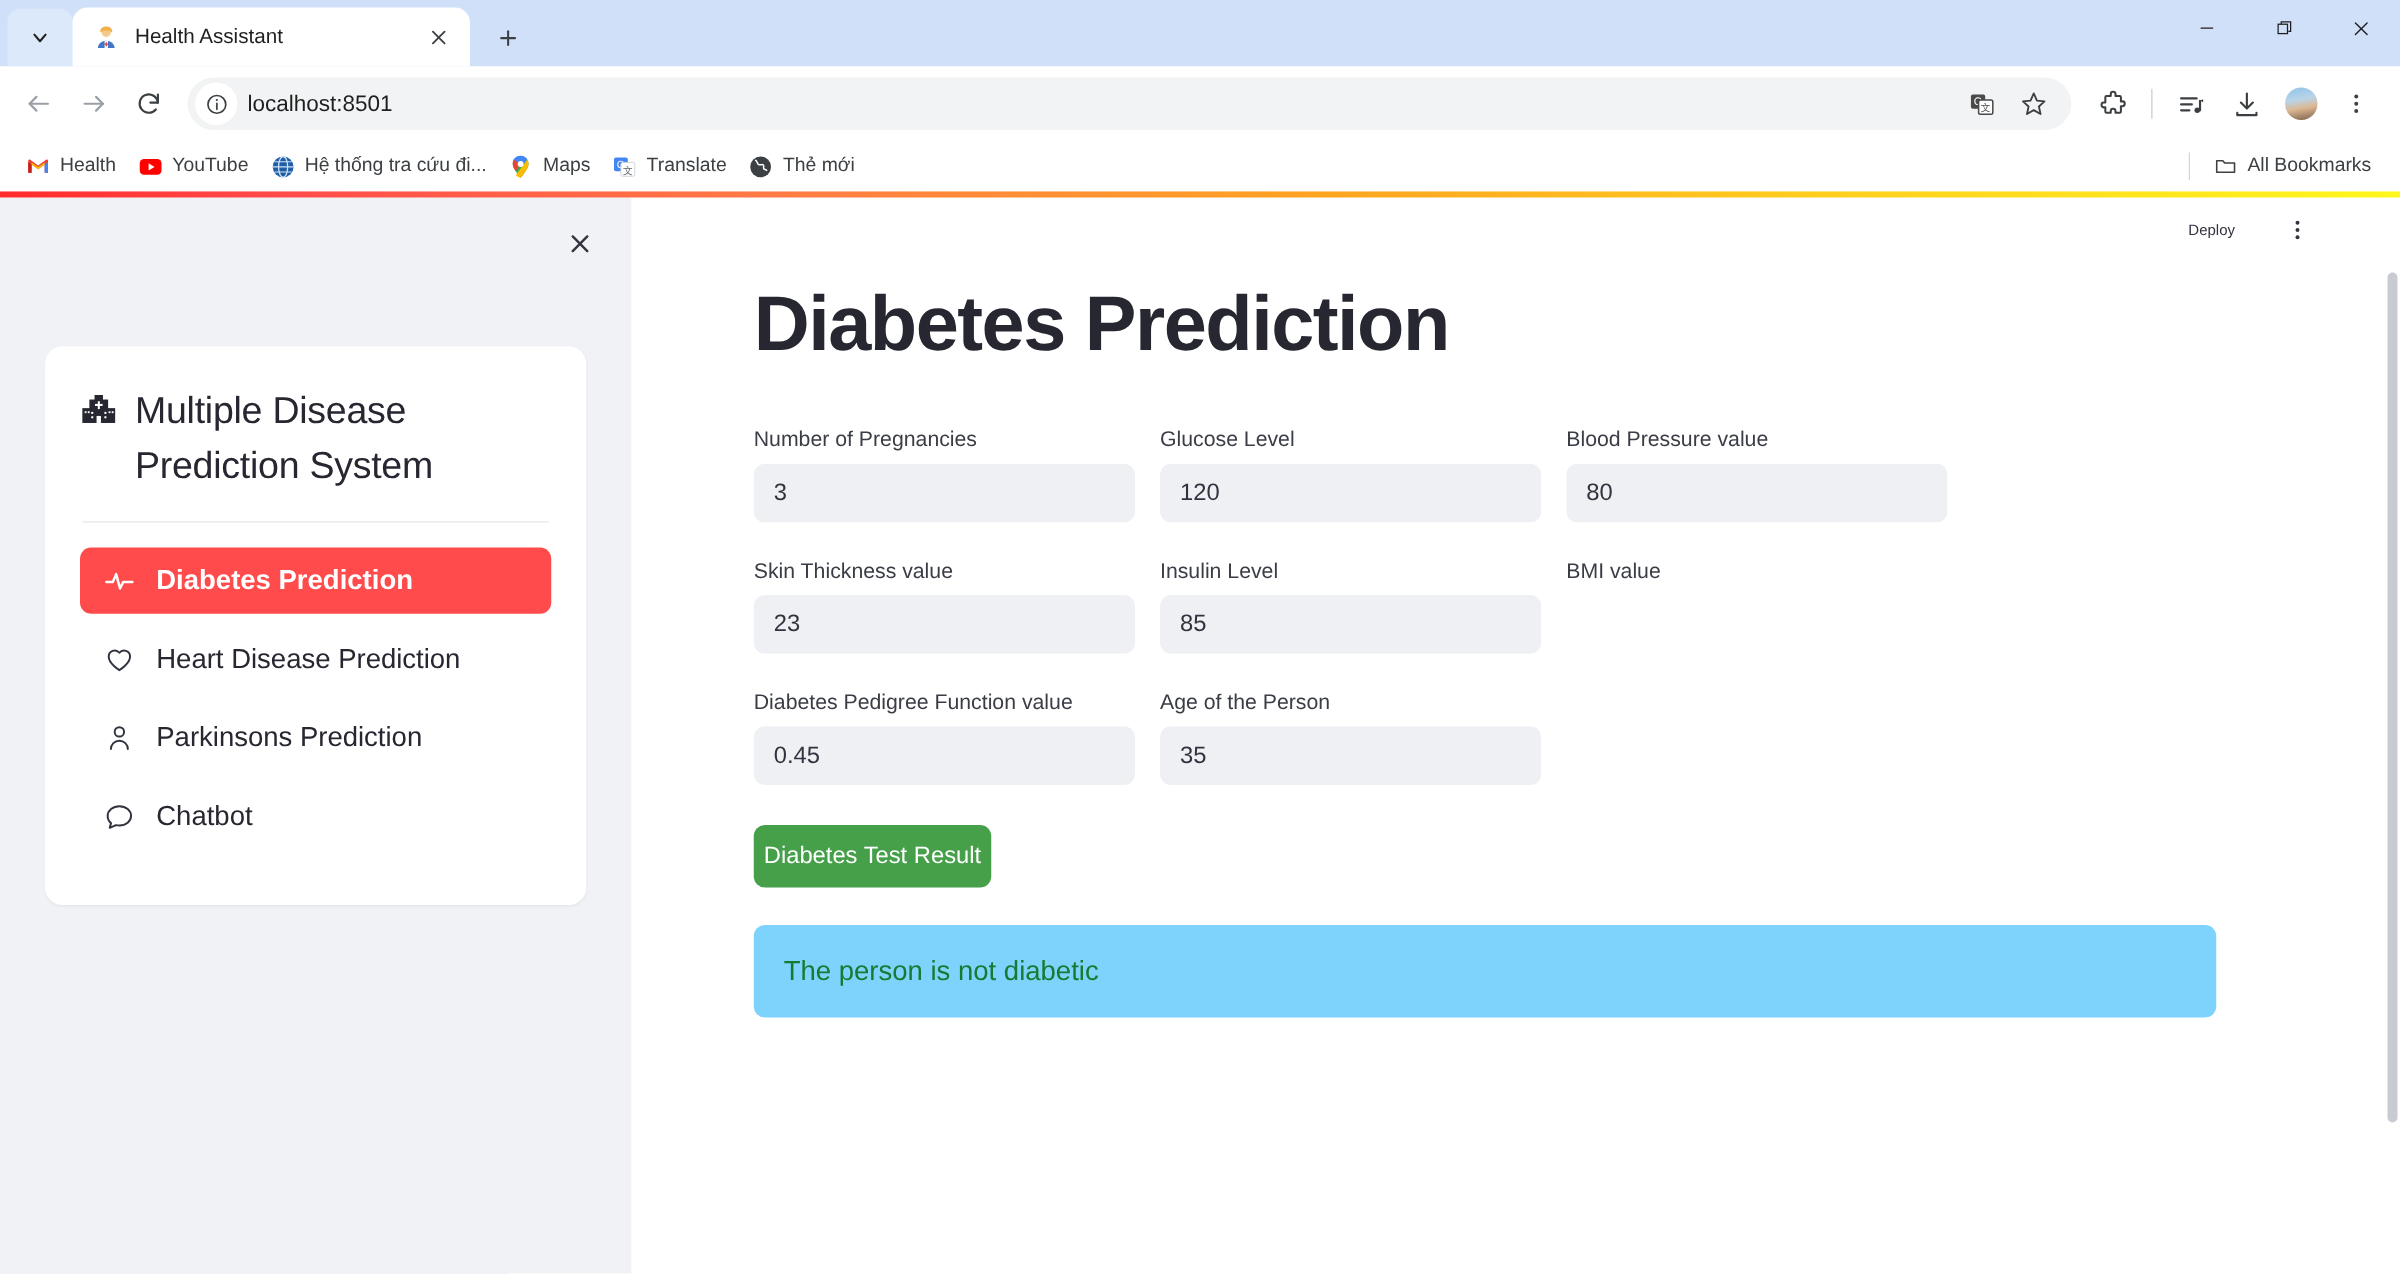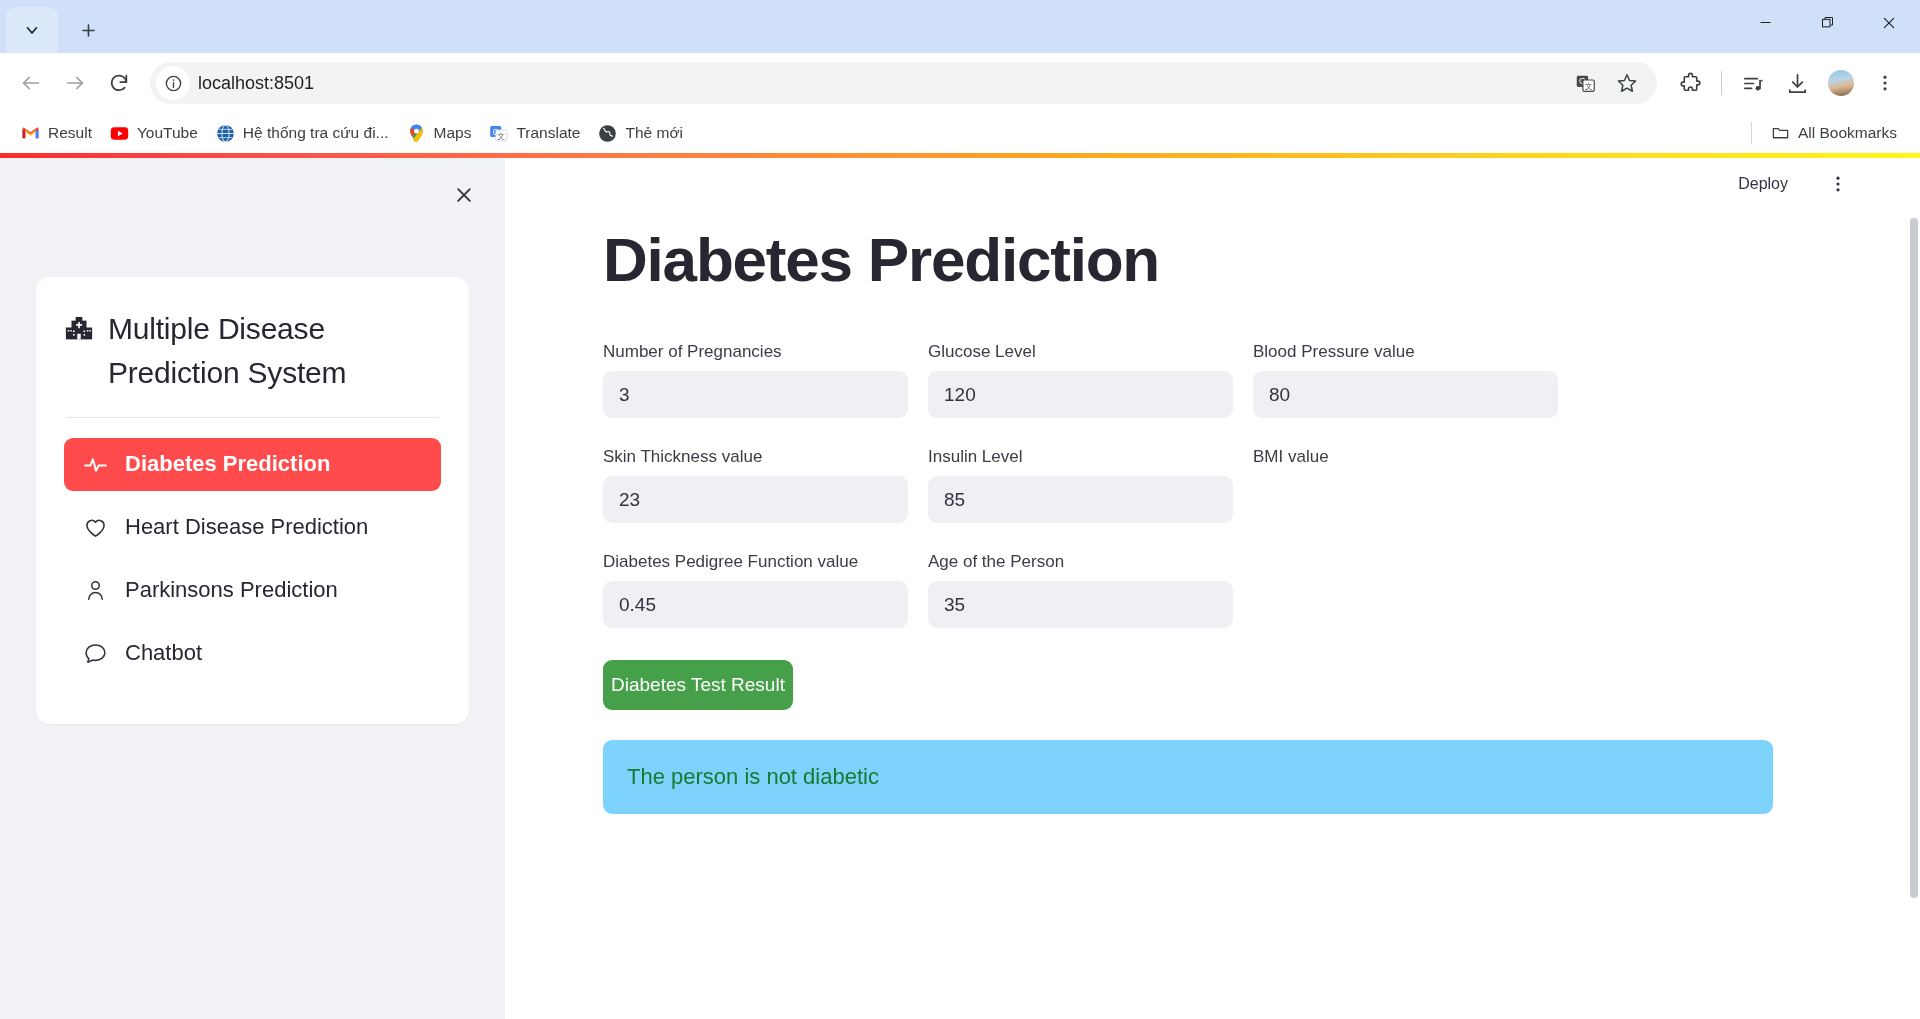--- a/index.html
+++ b/index.html
@@ -208,21 +208,21 @@
     position: relative;
     padding: 0 60px 0 98px;
     overflow: hidden;
   }
   .main-top {
     display: flex; align-items: center; justify-content: flex-end;
     height: 52px; gap: 22px;
     padding-right: 4px;
   }
   .deploy {
-    font-size: 16px; color: #31333f;
+    font-size: 12px; color: #31333f;
     padding: 5px 10px; border-radius: 8px;
   }
   .kebab { width: 36px; height: 36px; display: flex; align-items: center; justify-content: center; border-radius: 8px; }
 
   .page-title {
     font-size: 62px;
     font-weight: bold;
     color: #262730;
     letter-spacing: -1.2px;
     margin-top: 14px;
@@ -285,20 +285,39 @@
 
 <div class="browser">
 
   <div class="tabstrip">
     <div class="tab-list-btn">
       <svg class="chev" viewBox="0 0 24 24" fill="none" stroke="#1f1f1f" stroke-width="2.2" stroke-linecap="round" stroke-linejoin="round">
           <polyline points="6 9 12 16 18 9"></polyline>
         </svg>
     </div>
 
+    <div class="tab">
+      <span class="tab-favicon">
+        <svg viewBox="0 0 24 24" width="20" height="20">
+          <circle cx="12" cy="7" r="4.4" fill="#f5c98a"></circle>
+          <path d="M6.2 6.3c0-3.4 2.7-4.8 5.8-4.8s5.8 1.4 5.8 4.8c0 .5-.3.8-.6.6-1.3-.8-3.1-1.3-5.2-1.3s-3.9.5-5.2 1.3c-.3.2-.6-.1-.6-.6z" fill="#f2b14a"></path>
+          <path d="M4 22c0-4 3.6-7 8-7s8 3 8 7z" fill="#3f78c8"></path>
+          <path d="M10.4 15.2h3.2v6.8h-3.2z" fill="#ffffff"></path>
+          <rect x="11.4" y="16.6" width="1.2" height="4" fill="#e03b3b"></rect>
+          <rect x="10.2" y="17.8" width="3.6" height="1.2" fill="#e03b3b"></rect>
+        </svg>
+      </span>
+      <span class="tab-title">Health Assistant</span>
+      <span class="tab-close">
+        <svg viewBox="0 0 24 24" width="16" height="16" fill="none" stroke="#3c4043" stroke-width="2.2" stroke-linecap="round">
+            <line x1="5" y1="5" x2="19" y2="19"></line>
+            <line x1="19" y1="5" x2="5" y2="19"></line>
+          </svg>
+      </span>
+    </div>
 
     <div class="newtab">
       <svg viewBox="0 0 24 24" width="19" height="19" fill="none" stroke="#3c4043" stroke-width="2.1" stroke-linecap="round">
           <line x1="12" y1="5" x2="12" y2="19"></line>
           <line x1="5" y1="12" x2="19" y2="12"></line>
         </svg>
     </div>
 
     <div class="wincontrols">
       <div class="wc">
@@ -406,21 +425,21 @@
 
     <div class="bm">
       <span class="bm-ico">
         <svg viewBox="0 0 24 20" width="19" height="16">
           <path d="M2 4.4v12.2h3.4V8.2L12 13l6.6-4.8v8.4H22V4.4c0-1-1.2-1.6-2-1l-8 5.8-8-5.8c-.8-.6-2 0-2 1z" fill="#ea4335"></path>
           <path d="M2 4.4v12.2h3.4V8.2L2 5.6z" fill="#c5221f"></path>
           <path d="M22 4.4v12.2h-3.4V8.2L22 5.6z" fill="#4285f4"></path>
           <path d="M5.4 8.2L12 13l6.6-4.8v-2L12 10.8 5.4 6.2z" fill="#fbbc04"></path>
         </svg>
       </span>
-      <span>Result</span>
+      <span>Health</span>
     </div>
 
     <div class="bm">
       <span class="bm-ico">
         <svg viewBox="0 0 24 18" width="20" height="15">
             <rect x="1" y="1" width="22" height="16" rx="4.4" fill="#ff0000"></rect>
             <polygon points="10,5.4 16,9 10,12.6" fill="#ffffff"></polygon>
           </svg>
       </span>
       <span>YouTube</span>

